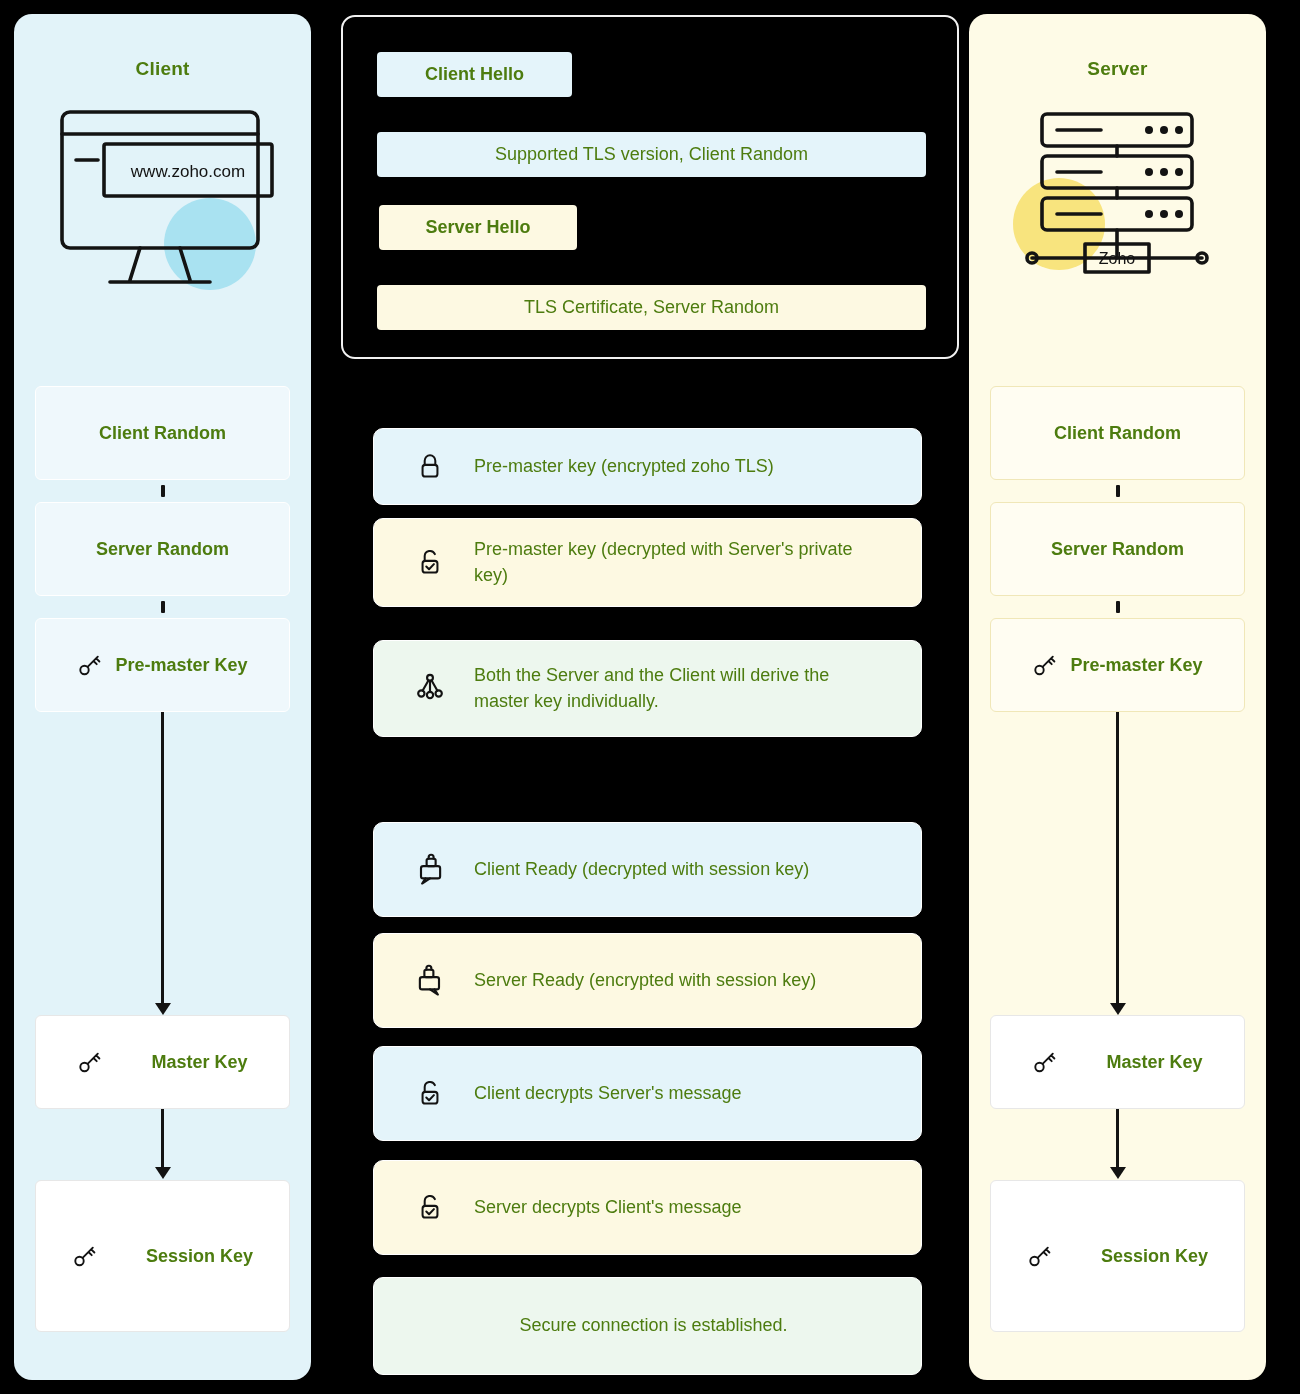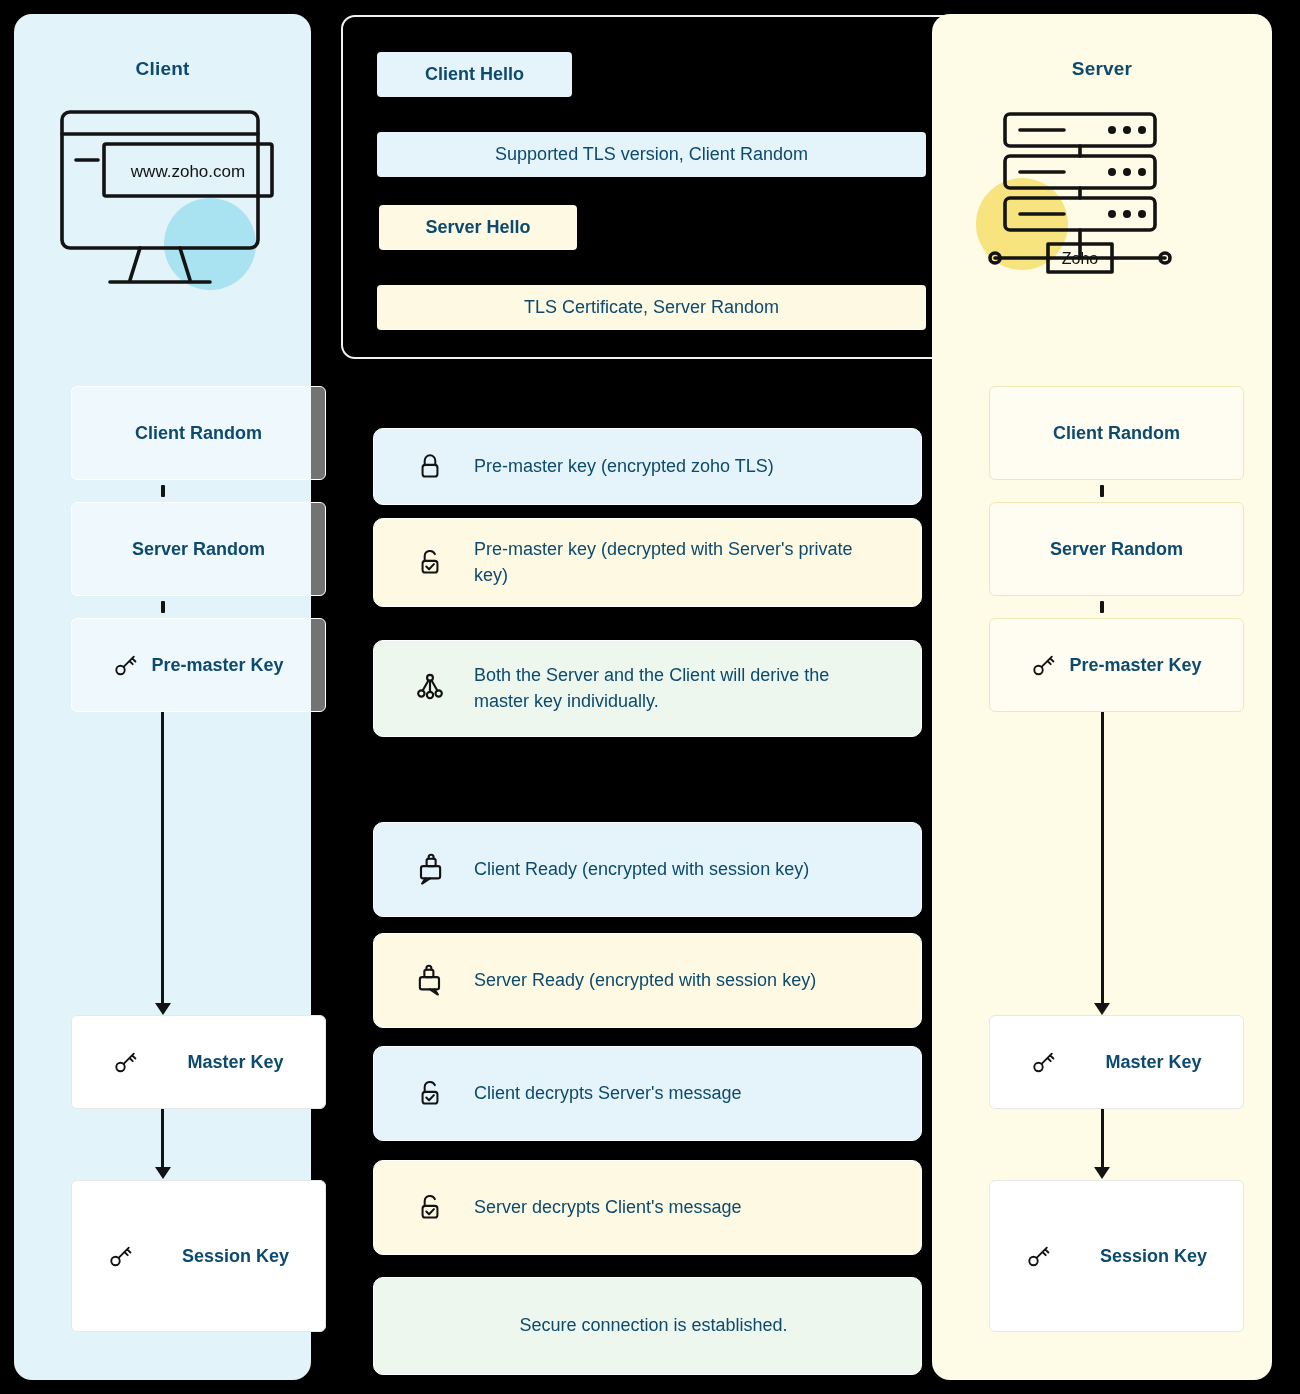--- a/index.html
+++ b/index.html
@@ -1,30 +1,30 @@
 <!DOCTYPE html>
 <html><head>
 <meta charset="utf-8">
 <style>
   html,body { margin:0; padding:0; background:#000; }
   .stage {
     position:relative; width:1300px; height:1394px; background:#000;
-    font-family:"Liberation Sans", sans-serif; color:#0c4a6e; overflow:hidden;
+    font-family:"Liberation Sans", sans-serif; color:#4d7c0f; overflow:hidden;
   }
   
   .panel { position:absolute; top:14px; width:297px; height:1366px; border-radius:18px; }
   #client-panel { left:14px;  background:#E2F3F9; }
-  #server-panel { left:932px; background:#FEFBE7;padding-left:43px; }
+  #server-panel { left:969px; background:#FEFBE7; }
   .panel-title { position:absolute; top:44px; left:0; right:0; text-align:center;
                  font-size:19px; font-weight:700; letter-spacing:.2px; }
   .panel-art { position:absolute; left:28px; top:92px; width:240px; height:200px; }
 
   .node-box { position:absolute; left:21px; width:255px; height:94px; border-radius:6px;
               display:flex; align-items:center; justify-content:center; gap:12px;
-              font-weight:700; font-size:18px; box-sizing:border-box; text-align:center;margin-left:36px; }
+              font-weight:700; font-size:18px; box-sizing:border-box; text-align:center; }
   .blue-node  { background:rgba(255,255,255,0.45); border:1.5px solid #ffffff; }
   .yellow-node{ background:#FFFDF2; border:1.5px solid #F0E7B8; }
   .white-node { background:#ffffff; border:1.5px solid #E7E7E7;gap:48px; }
   .tall { height:152px; }
 
   .dash { position:absolute; left:calc(50% - 2px); width:4px; height:12px; background:#131313; border-radius:1px; }
   .vline { position:absolute; left:calc(50% - 1.5px); width:3px; background:#131313; }
   .arrow-head { position:absolute; left:calc(50% - 8px); width:0; height:0;
                 border-left:8px solid transparent; border-right:8px solid transparent;
                 border-top:12px solid #131313; }
@@ -154,21 +154,21 @@
 
   <div class="msg-row blue-fill" style="top:822px;height:95px">
     <span class="msg-icon">
       <svg viewBox="0 0 32 32" width="36" height="36">
         <rect x="13" y="6" width="8" height="6.5" rx="1.5" class="stroke"></rect>
         <path d="M14.8 6 V4.6 a2.2 2.2 0 0 1 4.4 0 V6" class="stroke"></path>
         <rect x="8" y="12.5" width="17" height="11" rx="2" class="stroke"></rect>
         <path d="M12 23.5 L9 28 L16 23.5" class="stroke"></path>
       </svg>
     </span>
-    <span class="msg-text">Client Ready (encrypted with session key)</span>
+    <span class="msg-text">Client Ready (decrypted with session key)</span>
   </div>
 
   <div class="msg-row yellow-fill" style="top:933px;height:95px">
     <span class="msg-icon flip">
       <svg viewBox="0 0 32 32" width="36" height="36">
         <rect x="13" y="6" width="8" height="6.5" rx="1.5" class="stroke"></rect>
         <path d="M14.8 6 V4.6 a2.2 2.2 0 0 1 4.4 0 V6" class="stroke"></path>
         <rect x="8" y="12.5" width="17" height="11" rx="2" class="stroke"></rect>
         <path d="M12 23.5 L9 28 L16 23.5" class="stroke"></path>
       </svg>

